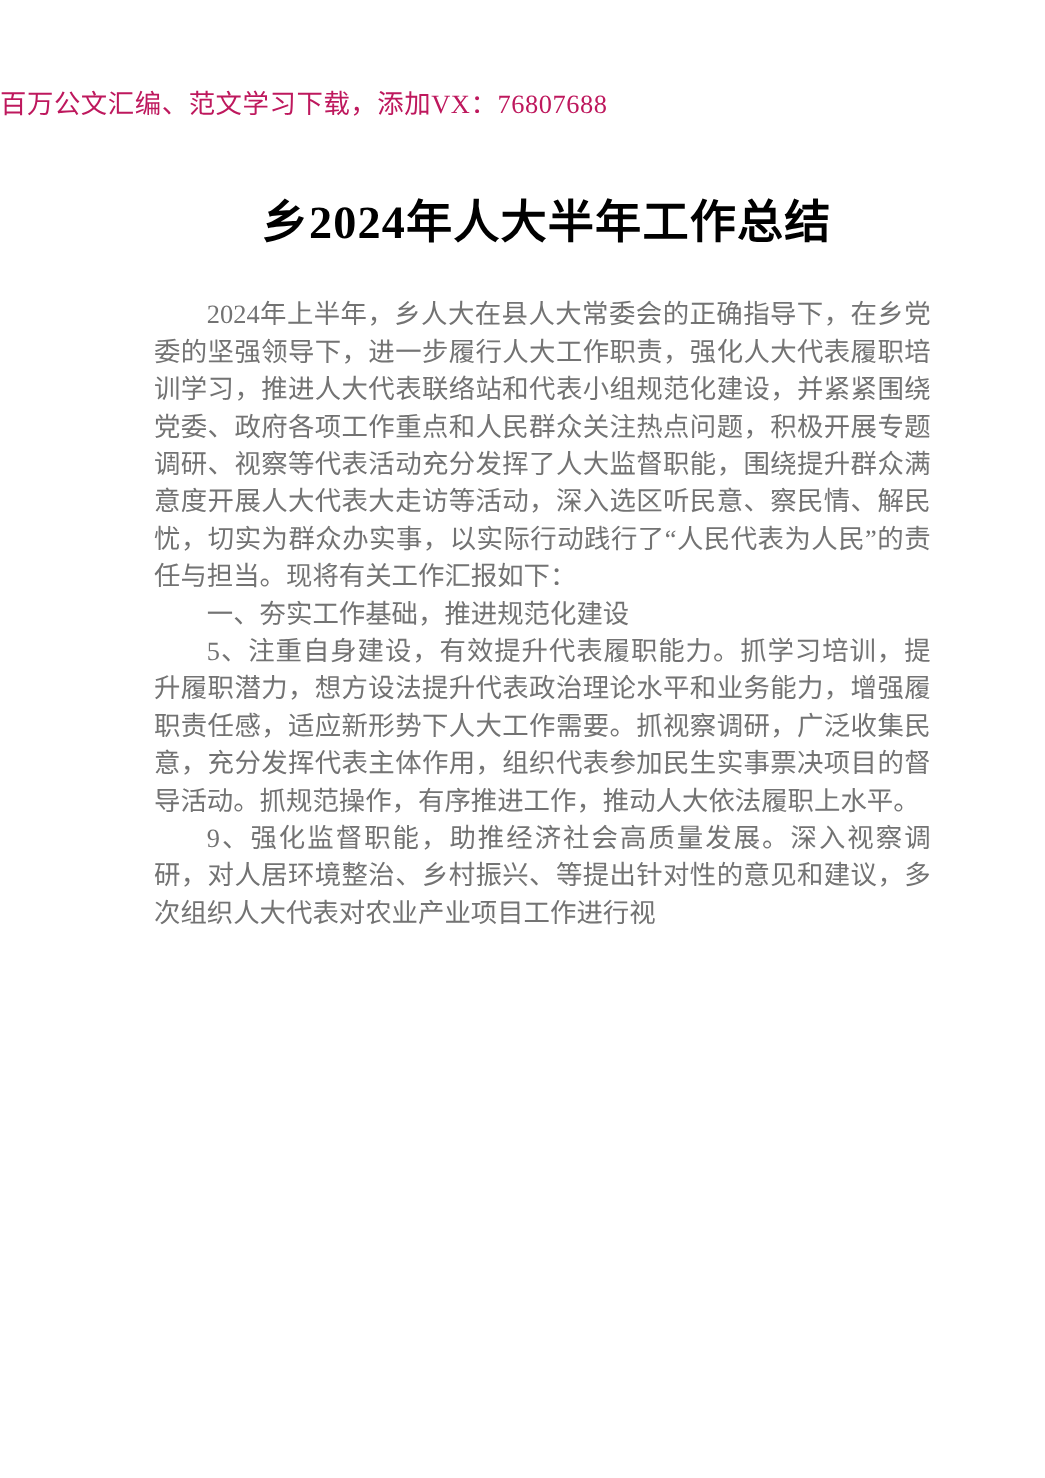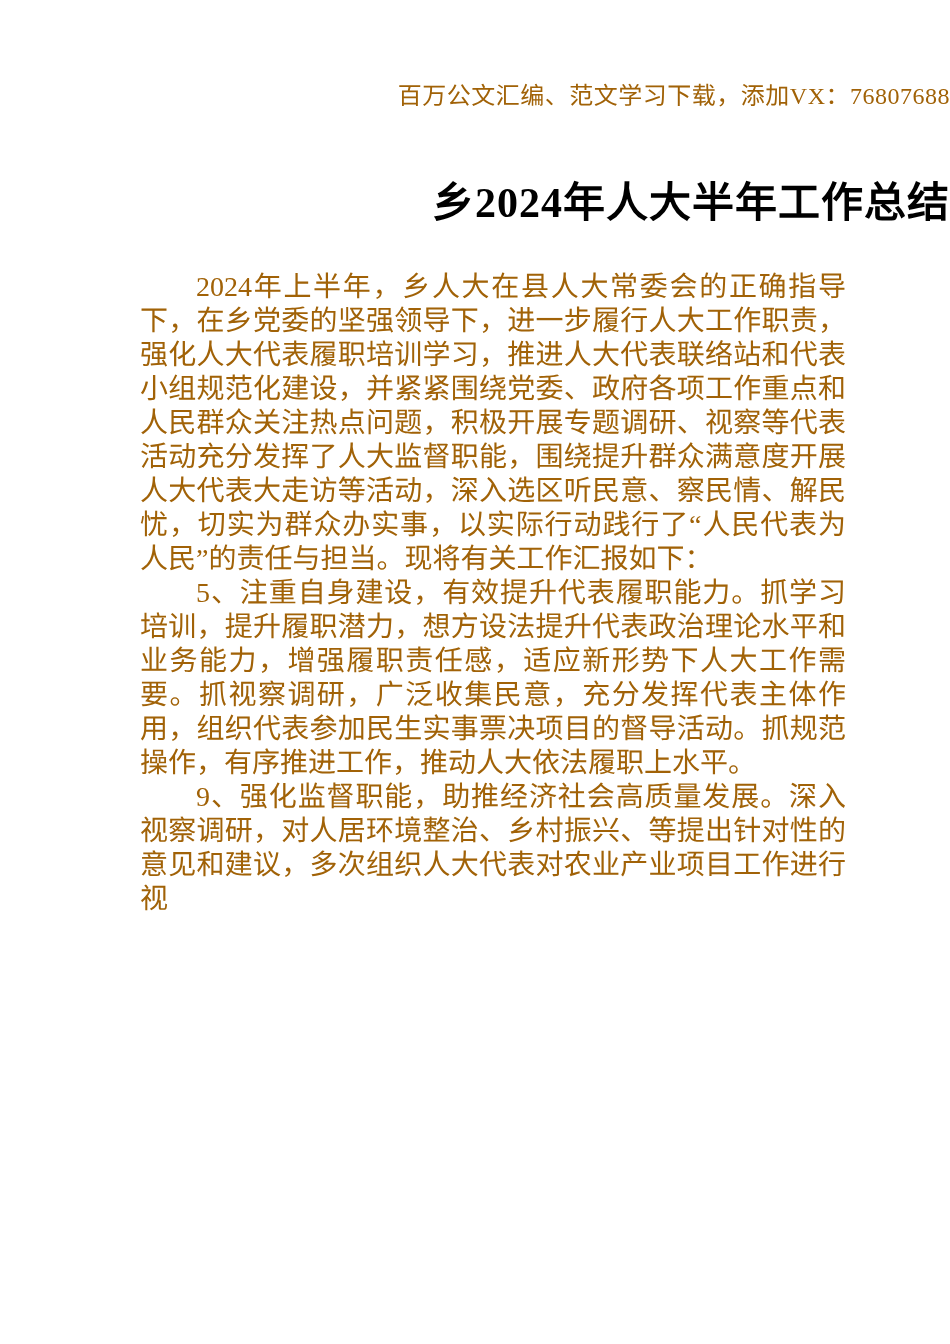--- a/index.html
+++ b/index.html
@@ -15,63 +15,64 @@
   .page {
     position: absolute;
     inset: 0;
     background: #ffffff;
   }
   .notice {
     position: absolute;
     top: 82px;
     left: 0;
     right: 0;
-    text-align: right;
+    text-align: left;
     font-size: 24px;
     line-height: 28px;
-    color: #a16207;
+    color: #be185d;
     letter-spacing: 0.5px;
   }
   .doc-title {
     position: absolute;
     top: 176px;
     left: 0;
     right: 0;
-    text-align: right;
+    text-align: center;
     font-size: 42px;
     line-height: 54px;
     font-weight: 600;
     color: #000000;
     letter-spacing: 1px;
     margin-left: 44px;
   }
   .content {
     position: absolute;
     top: 270px;
     left: 140px;
     width: 706px;
-    font-size: 28px;
+    font-size: 24px;
     line-height: 34px;
     text-align: justify;
     text-justify: inter-ideograph;
-    color: #a16207;
+    color: #737373;
   }
   .content p {
     text-indent: 2em;
     margin: 0;
   }
 </style>
 </head>
 <body>
 
 <div class="page">
 
   <div class="notice">百万公文汇编、范文学习下载，添加VX：76807688</div>
 
   <h1 class="doc-title">乡2024年人大半年工作总结</h1>
 
   <div class="content">
     <p>2024年上半年，乡人大在县人大常委会的正确指导下，在乡党委的坚强领导下，进一步履行人大工作职责，强化人大代表履职培训学习，推进人大代表联络站和代表小组规范化建设，并紧紧围绕党委、政府各项工作重点和人民群众关注热点问题，积极开展专题调研、视察等代表活动充分发挥了人大监督职能，围绕提升群众满意度开展人大代表大走访等活动，深入选区听民意、察民情、解民忧，切实为群众办实事，以实际行动践行了“人民代表为人民”的责任与担当。现将有关工作汇报如下：</p>
+    <p>一、夯实工作基础，推进规范化建设</p>
     <p>5、注重自身建设，有效提升代表履职能力。抓学习培训，提升履职潜力，想方设法提升代表政治理论水平和业务能力，增强履职责任感，适应新形势下人大工作需要。抓视察调研，广泛收集民意，充分发挥代表主体作用，组织代表参加民生实事票决项目的督导活动。抓规范操作，有序推进工作，推动人大依法履职上水平。</p>
     <p>9、强化监督职能，助推经济社会高质量发展。深入视察调研，对人居环境整治、乡村振兴、等提出针对性的意见和建议，多次组织人大代表对农业产业项目工作进行视</p>
   </div>
 
 </div>
 
 </body></html>

